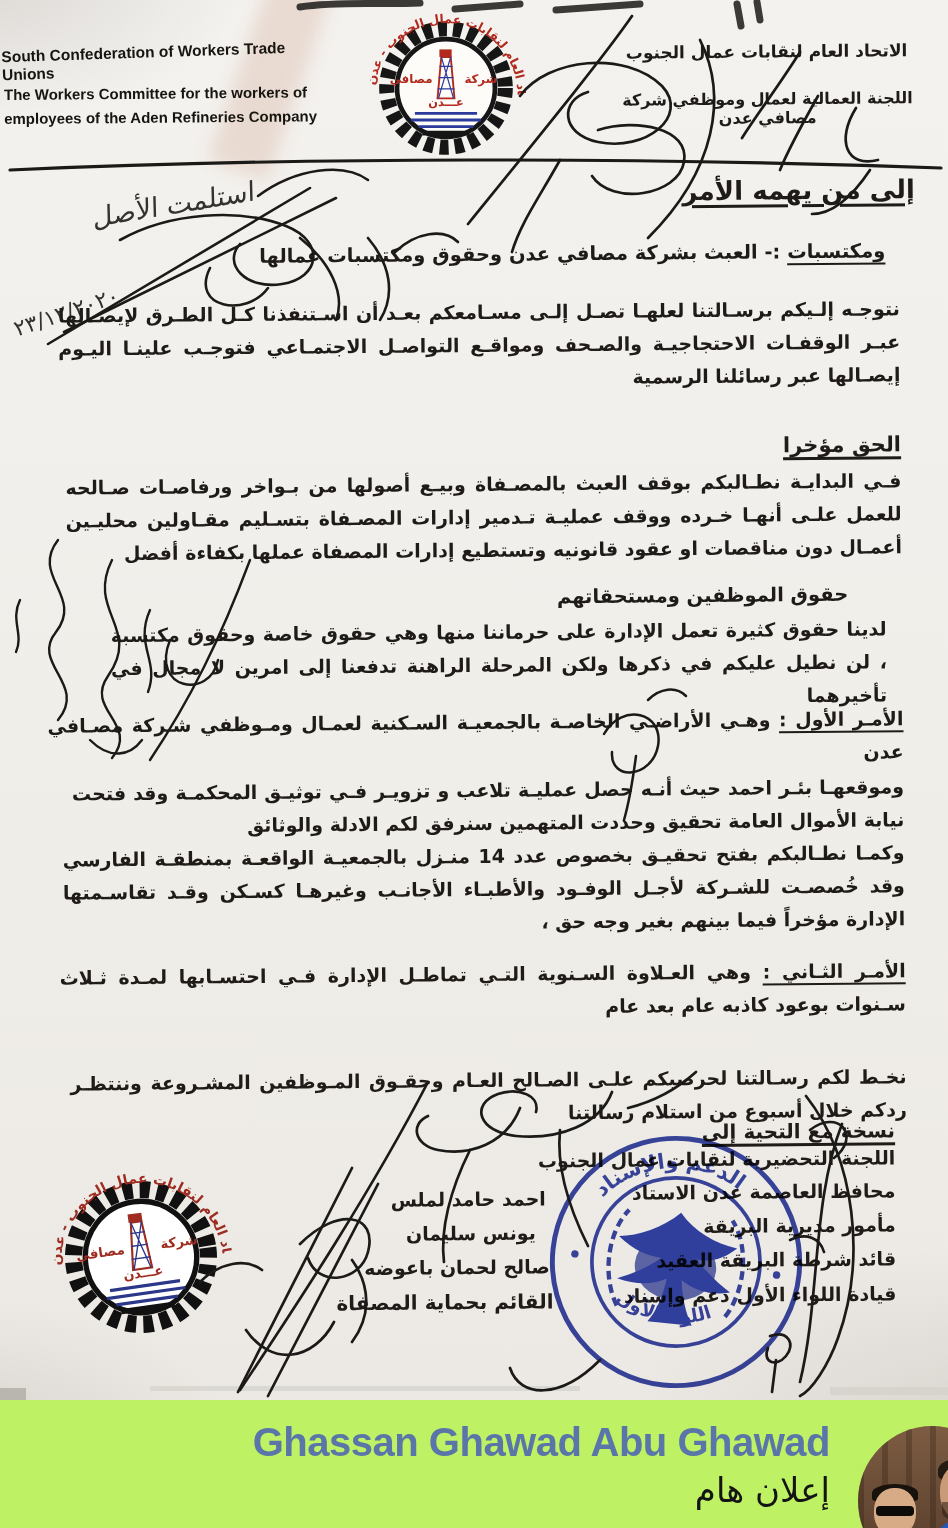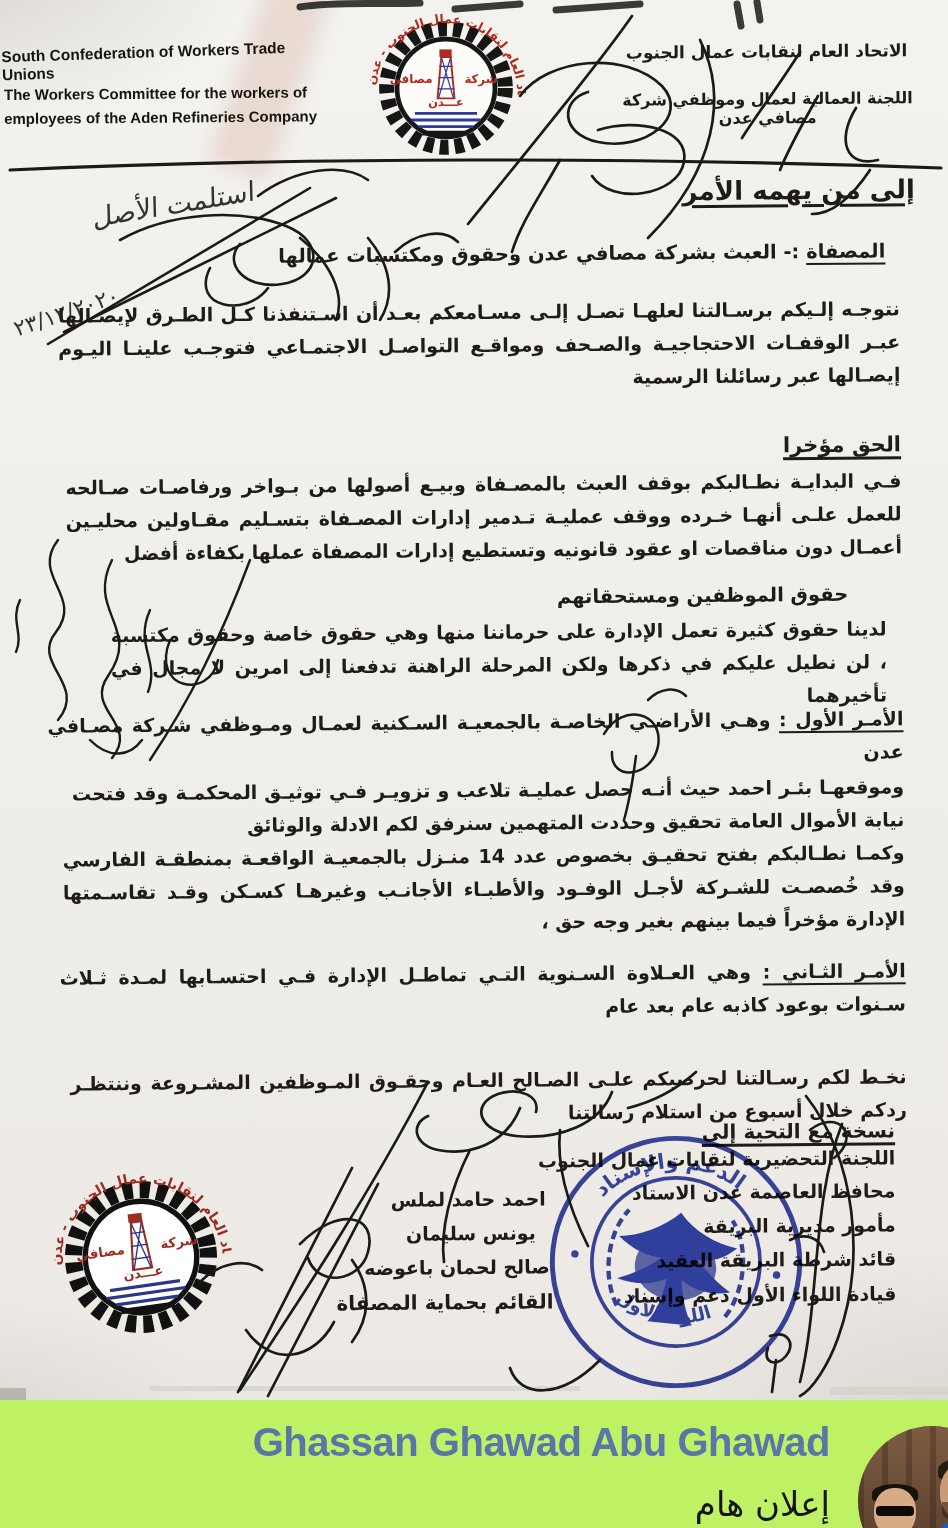--- a/index.html
+++ b/index.html
@@ -27,21 +27,21 @@
   .logo-bottom{position:absolute;left:50px;top:1166px;width:182px;height:182px;z-index:3;
                transform:rotate(-8deg);filter:saturate(.8) contrast(1.05);}
   .stamp{position:absolute;left:540px;top:1126px;width:272px;height:272px;z-index:5;
          transform:rotate(6deg);opacity:.93;mix-blend-mode:multiply;}
   .smudge{position:absolute;background:#d6d3cd;}
   
   .footer{position:absolute;left:0;top:1400px;width:948px;height:156px;background:#bef264;}
   .profile-name{position:absolute;left:0;right:118px;top:20px;text-align:right;
     font-family:"Liberation Sans","DejaVu Sans",sans-serif;font-weight:700;font-size:40px;
     letter-spacing:-0.5px;}
-  .caption{position:absolute;right:118px;top:84px;font-size:34px;color:#141414;direction:rtl;
+  .caption{position:absolute;right:118px;top:70px;font-size:34px;color:#141414;direction:rtl;
     font-family:"DejaVu Sans",sans-serif;font-weight:400;}
   .avatar{position:absolute;left:858px;top:26px;width:148px;height:150px;border-radius:50%;
     overflow:hidden;background:linear-gradient(180deg,#7d5c42,#533a29);}
   .avatar .wood{position:absolute;inset:0;background:repeating-linear-gradient(90deg,rgba(36,22,12,.28) 0 6px,transparent 6px 24px);}
   .man-body{position:absolute;right:-22px;bottom:-12px;width:100px;height:72px;background:#2257c2;border-radius:42px 42px 0 0;}
   .man-head{position:absolute;right:20px;bottom:56px;width:46px;height:56px;background:#c99b78;border-radius:46%;}
   .man-hair{position:absolute;right:18px;bottom:94px;width:50px;height:24px;background:#241b12;border-radius:50% 50% 30% 30%;}
   .man-beard{position:absolute;right:22px;bottom:54px;width:42px;height:20px;background:rgba(40,28,18,.55);border-radius:0 0 50% 50%;}
   .boy-head{position:absolute;left:16px;bottom:40px;width:42px;height:48px;background:#d7ab85;border-radius:46%;}
   .boy-hair{position:absolute;left:14px;bottom:74px;width:46px;height:18px;background:#17120c;border-radius:50% 50% 20% 20%;}
@@ -111,21 +111,21 @@
 
       <div class="ar" style="position:absolute;right:12px;top:44px;width:330px;text-align:center;font-size:17px;">الاتحاد العام لنقابات عمال الجنوب</div>
       <div class="ar" style="position:absolute;right:4px;top:92px;width:345px;text-align:center;font-size:16px;">اللجنة العمالية لعمال وموظفي شركة مصافي عدن</div>
 
       <div class="ar u" style="position:absolute;right:30px;top:178px;font-size:26px;text-decoration-thickness:3px;">إلى من يهمه الأمر</div>
 
       <div class="hw ar" style="left:95px;top:186px;font-size:27px;transform:rotate(-9deg) skewX(-8deg);">استلمت الأصل</div>
       <div class="hw ar" style="left:14px;top:296px;font-size:22px;transform:rotate(-18deg);">٢٣/١٢/٢٠٢٠</div>
 
       <div class="ar" style="position:absolute;right:60px;top:243px;font-size:19.5px;">
-        <span class="u">المصفاة</span>
+        <span class="u">ومكتسبات</span>
         <span>:-</span>
         <span>العبث بشركة مصافي عدن وحقوق ومكتسبات عمالها</span>
       </div>
 
       <div class="ar para" style="right:46px;left:60px;top:296px;">نتوجـه إلـيكم برسـالتنا لعلهـا تصـل إلـى مسـامعكم بعـد أن اسـتنفذنا كـل الطـرق لإيصـالها عبـر الوقفـات الاحتجاجيـة والصـحف ومواقـع التواصـل الاجتمـاعي فتوجـب علينـا اليـوم إيصـالها عبر رسائلنا الرسمية</div>
 
       <div class="ar u" style="position:absolute;right:46px;top:436px;font-size:21px;text-decoration-thickness:3px;">الحق مؤخرا</div>
       <div class="ar para" style="right:46px;left:66px;top:468px;">فـي البدايـة نطـالبكم بوقف العبث بالمصـفاة وبيـع أصولها من بـواخر ورفاصـات صـالحه للعمل علـى أنهـا خـرده ووقف عمليـة تـدمير إدارات المصـفاة بتسـليم مقـاولين محليـين أعمـال دون مناقصات او عقود قانونيه وتستطيع إدارات المصفاة عملها بكفاءة أفضل</div>
 
       <div class="ar" style="position:absolute;right:100px;top:586px;font-size:19.5px;">حقوق الموظفين ومستحقاتهم</div>

